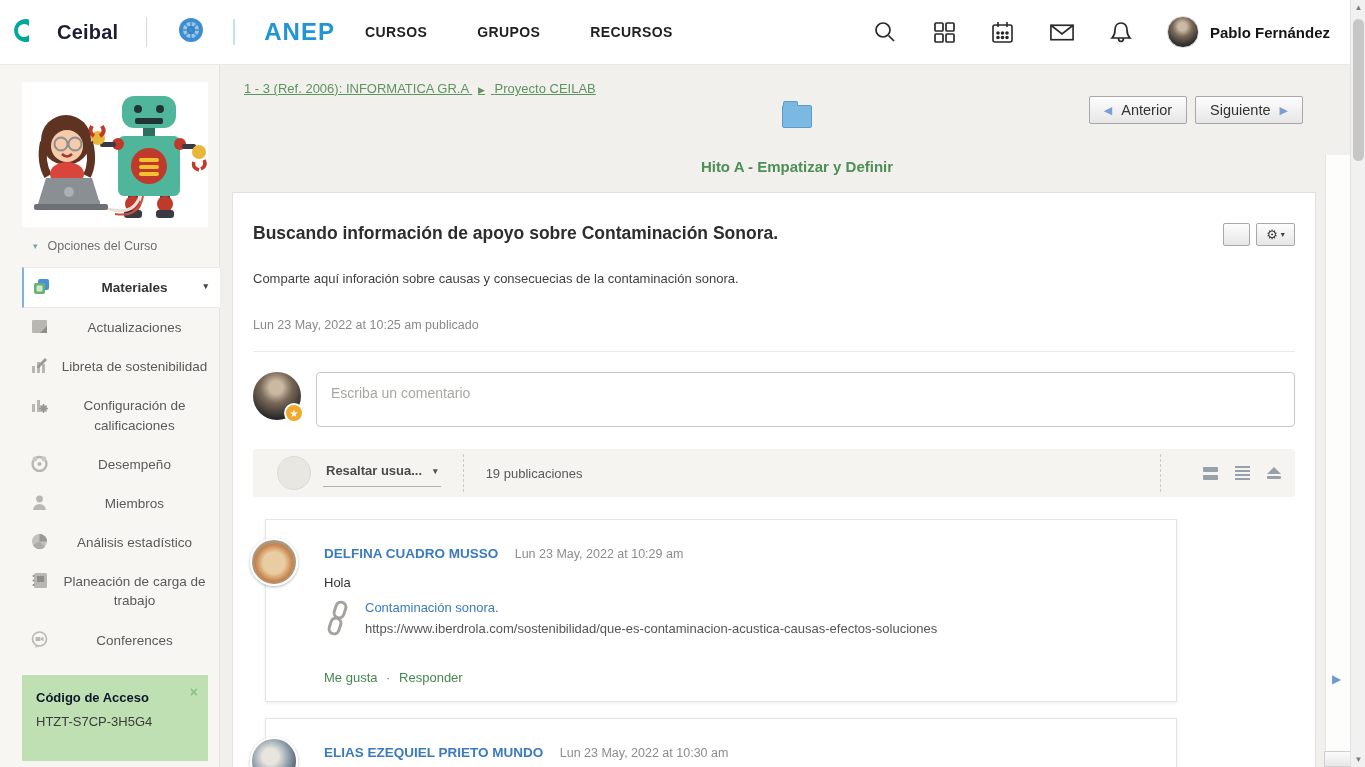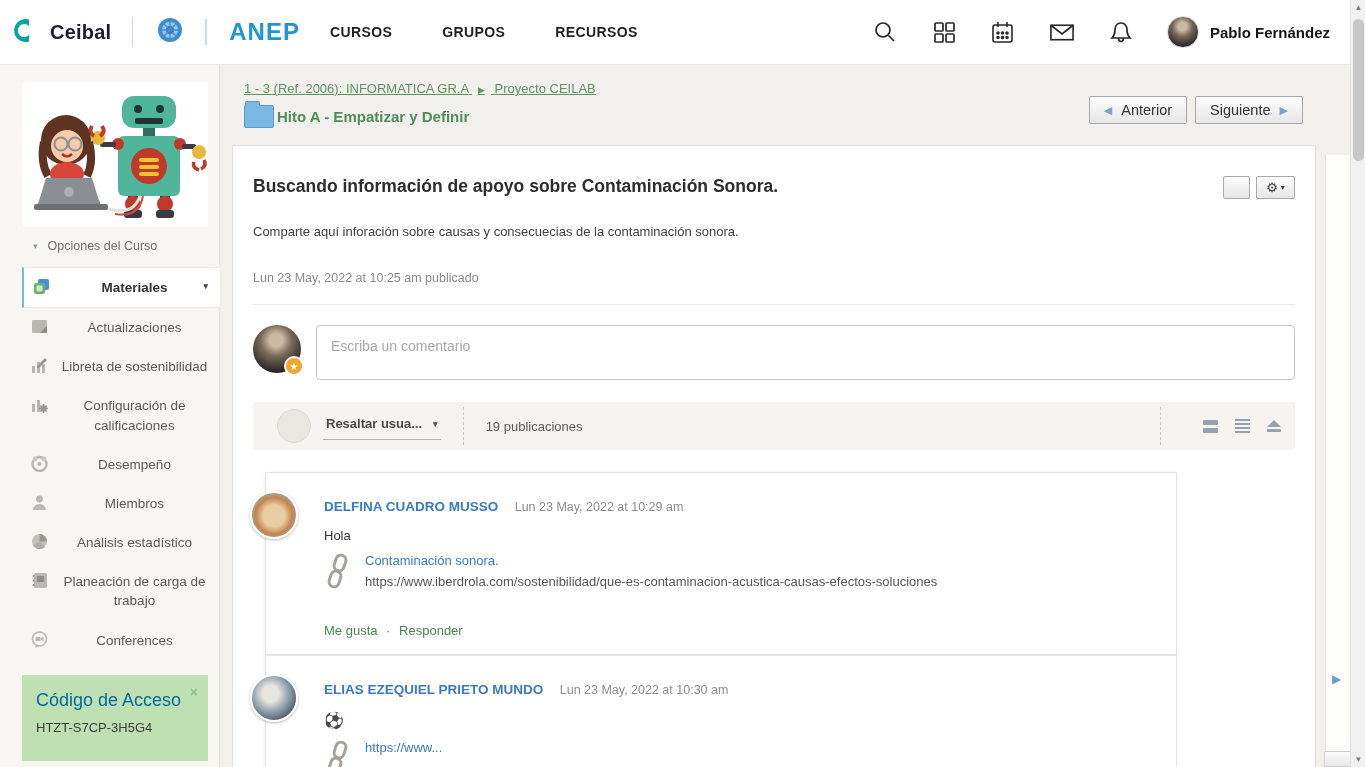--- a/index.html
+++ b/index.html
@@ -2,21 +2,21 @@
 <html><head>
 <meta charset="utf-8">
 <style>
   * { margin:0; padding:0; box-sizing:border-box; }
   html,body { width:1365px; height:767px; overflow:hidden; }
   body { font-family:"Liberation Sans", sans-serif; background:#f1f0ec; position:relative; color:#333; }
 
   
   .header { position:absolute; top:0; left:0; width:1350px; height:65px; background:#fff;
             border-bottom:1px solid #e9e9e9; display:flex; align-items:center; z-index:30; }
-  .logo { display:flex; align-items:center; margin-left:12px; gap:15px; }
+  .logo { display:flex; align-items:center; margin-left:12px; gap:22px; }
   .ceibal-text { font-size:20px; font-weight:bold; color:#1c1c38; letter-spacing:.2px; }
   .logo-sep { width:1px; height:30px; background:#d7d7d7; margin:0 9px 0 6px; }
   .anep-sep { width:2px; height:26px; background:#bfe2f6; margin:0 7px; }
   .anep-text { font-size:24px; font-weight:bold; color:#2196d6; letter-spacing:1px; }
   .nav { display:flex; gap:50px; margin-left:30px; }
   .nav-item { font-size:14px; font-weight:bold; color:#1f1f1f; letter-spacing:.4px; cursor:pointer; }
   .header-right { margin-left:auto; display:flex; align-items:center; gap:33px; margin-right:20px; }
   .hicon { width:26px; height:26px; display:flex; align-items:center; justify-content:center; cursor:pointer; }
   .user-chip { display:flex; align-items:center; gap:11px; cursor:pointer; }
   .user-avatar { width:32px; height:32px; border-radius:50%;
@@ -38,30 +38,30 @@
   .options-row { margin:12px 0 0 33px; font-size:12.5px; color:#6f6f6f; display:flex; align-items:center; gap:10px; cursor:pointer; }
   .options-row .caret { font-size:9px; color:#7fa3ae; }
   .menu { margin:14px 0 0 22px; width:198px;text-align:center; }
   .menu-item { position:relative; padding:10px 8px 10px 35px; font-size:13.5px; color:#5a5a5a;
                line-height:1.42; cursor:pointer; }
   .menu-item .mi-icon { position:absolute; left:9px; top:10px; width:17px; height:17px; }
   .menu-item.active { background:#fff; border-left:2px solid #7db4de; padding-left:33px;
                       font-weight:bold; color:#333; border-top:1px solid #eceae5; border-bottom:1px solid #eceae5; }
   .menu-item.active .mi-caret { position:absolute; right:12px; top:12px; font-size:9px; color:#444; }
   .access-box { margin:15px 0 0 22px; width:186px; background:#bee0b3; padding:15px 14px 14px; position:relative; height:86px; }
-  .access-title { font-size:18px; font-weight:normal; color:#0369a1; }
+  .access-title { font-size:13px; font-weight:bold; color:#0f172a; }
   .access-code { font-size:13px; color:#3c3c3c; margin-top:9px; }
   .access-close { position:absolute; top:9px; right:10px; color:#8fc084; font-weight:bold; font-size:14px; cursor:pointer; }
 
   
   .content { position:absolute; top:65px; left:220px; right:15px; bottom:0; background:#f1f0ec; }
   .crumbs { padding:16px 0 0 24px; font-size:13px; color:#5e9360;text-decoration:underline; }
   .crumbs a { color:#5e9360; text-decoration:none; cursor:pointer; }
   .crumb-sep { font-size:9px; margin:0 6px; color:#5e9360; }
-  .folder-row { margin:9px 0 0 24px; display:flex; align-items:center; gap:3px; }
+  .folder-row { margin:9px 0 0 24px; display:flex; align-items:center; gap:30px;flex-direction:column; }
   .folder-icon { width:30px; height:23px; background:#7cb9e2; border:1px solid #5d9cc9; border-radius:2px; position:relative; }
   .folder-icon:before { content:""; position:absolute; top:-5px; left:0; width:13px; height:4px;
                         background:#7cb9e2; border:1px solid #5d9cc9; border-bottom:none; border-radius:2px 2px 0 0; }
   .folder-title { font-size:15px; font-weight:bold; color:#4d8f55; cursor:pointer; }
   .pager { position:absolute; top:31px; right:47px; display:flex; gap:8px; }
   .pg-btn { display:flex; align-items:center; gap:9px; padding:5px 14px; font-size:14.5px; color:#333;
             background:linear-gradient(#fdfdfd,#e6e6e6); border:1px solid #a8a8a8; border-radius:2px; cursor:pointer; }
   .pg-arrow { font-size:11px; color:#7b9fd4; }
 
   .card { margin:17px 0 0 12px; width:1084px; min-height:612px; background:#fff; border:1px solid #e2e0db;
@@ -99,21 +99,21 @@
   .vi { cursor:pointer; }
   .icon-rows2 .bar { width:15px; height:5px; background:#98a1a9; border-radius:1px; }
   .icon-rows2 .bar + .bar { margin-top:3px; }
   .icon-rows4 .ln { width:15px; height:2.2px; background:#98a1a9; }
   .icon-rows4 .ln + .ln { margin-top:1.6px; }
   .icon-eject .tri { width:0; height:0; border-left:7px solid transparent; border-right:7px solid transparent; border-bottom:7px solid #98a1a9; }
   .icon-eject .base { width:14px; height:3px; background:#98a1a9; margin-top:2px; border-radius:1px; }
 
   .posts { margin:22px 0 0 12px; }
   .post { position:relative; background:#fff; border:1px solid #e7e5e0; box-shadow:0 1px 3px rgba(0,0,0,.08);
-          width:912px; padding:24px 20px 16px 58px; }
+          width:912px; padding:24px 20px 16px 58px; margin-bottom:16px; }
   .post-avatar { position:absolute; left:-16px; top:18px; width:48px; height:48px; border-radius:50%;
     border:2px solid #fff; box-shadow:0 1px 3px rgba(0,0,0,.3); }
   .av-lion { background:radial-gradient(circle at 50% 52%, #e9cda2 0 34%, #c6834c 58%, #88b7c6 80%); }
   .av-boy  { background:radial-gradient(circle at 42% 40%, #e8e4de 0 22%, #8fa0ad 50%, #3c4650 85%); }
   .post-author { font-size:13.5px; font-weight:bold; color:#3a7bbf; text-decoration:none; cursor:pointer; }
   .post-time { font-size:12.5px; color:#8c8c8c; margin-left:12px; }
   .post-body { margin-top:13px; font-size:13px; color:#333; }
   .body-emoji { font-size:16px; }
   .attach { margin-top:10px; display:flex; gap:13px; align-items:flex-start; }
   .attach-link { font-size:13px; color:#3a7bbf; text-decoration:none; cursor:pointer; display:block; }

